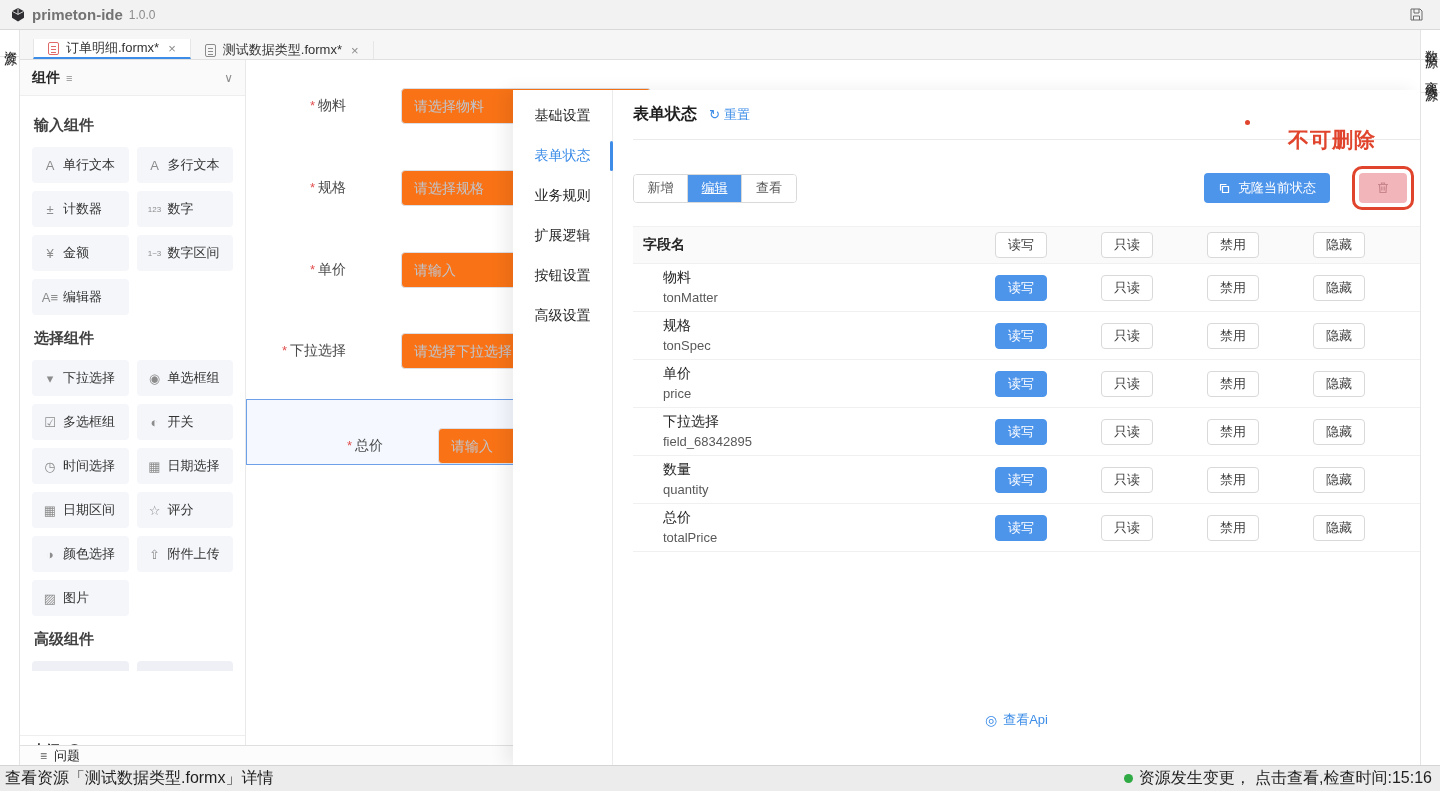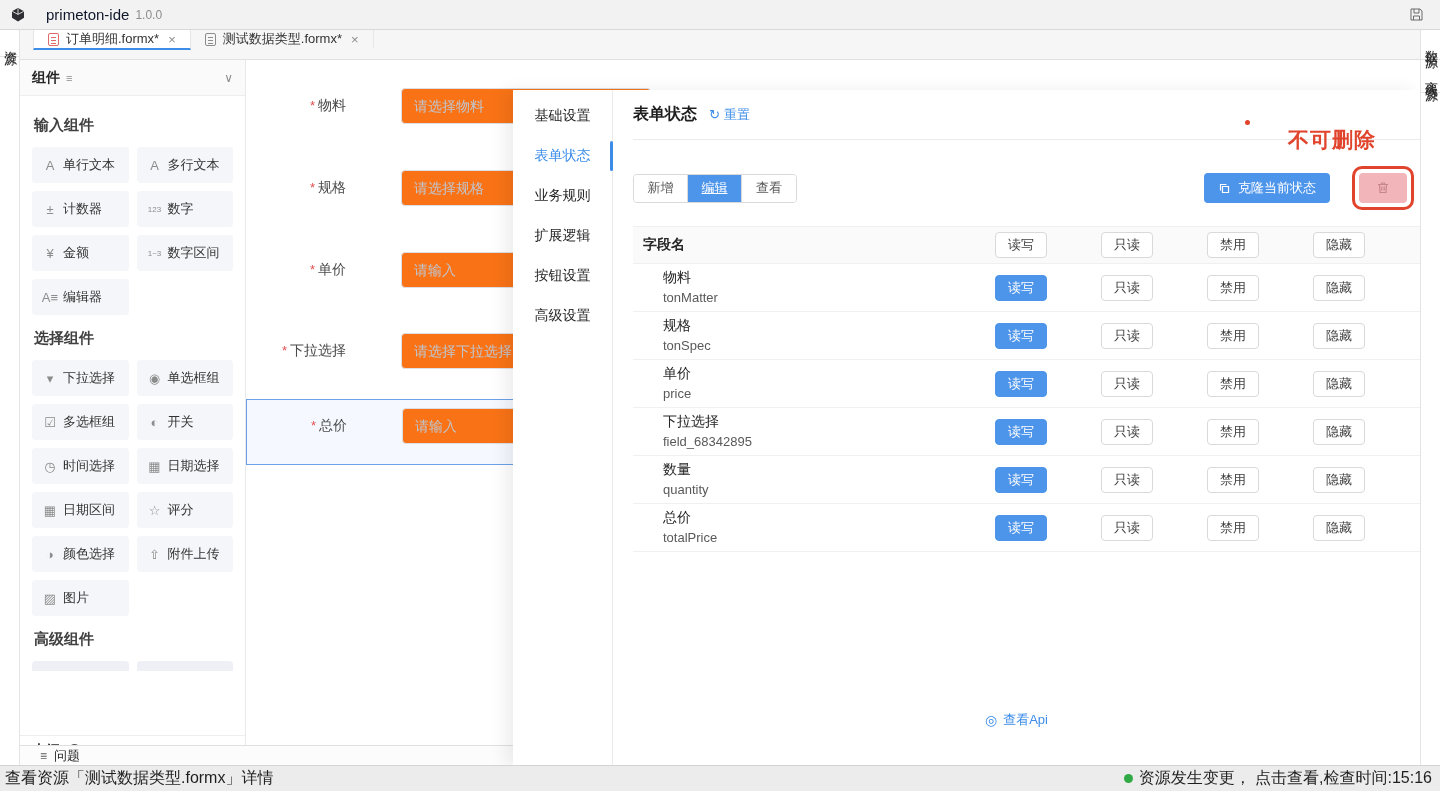--- a/index.html
+++ b/index.html
@@ -2,34 +2,34 @@
 <html><head>
 <meta charset="utf-8">
 <style>
   * { margin:0; padding:0; box-sizing:border-box; }
   html,body { width:1440px; height:791px; }
   body { font-family:"Liberation Sans","DejaVu Sans",sans-serif; color:#262626; background:#fff; overflow:hidden; }
   .app { position:relative; width:1440px; height:791px; background:#fff; }
 
   
   .titlebar { position:absolute; top:0; left:0; right:0; height:30px; background:#f2f2f2; border-bottom:1px solid #d9d9d9; display:flex; align-items:center; padding-left:10px; }
-  .titlebar .appname { font-size:15px; font-weight:normal; color:#0f172a; margin-left:20px; }
+  .titlebar .appname { font-size:15px; font-weight:bold; color:#737373; margin-left:6px; }
   .titlebar .version { font-size:12px; color:#8c8c8c; margin-left:6px; }
   .titlebar .save { margin-left:auto; margin-right:16px; display:flex; }
 
   
   .rail { position:absolute; top:30px; bottom:26px; width:20px; background:#fff; font-size:13px; color:#262626; }
   .rail-left { left:0; border-right:1px solid #e4e4e4; }
   .rail-right { right:0; border-left:1px solid #e4e4e4; }
   .rail .vtxt { writing-mode:vertical-rl; text-orientation:upright; letter-spacing:3px; padding:10px 0 10px 0; width:100%; display:flex; justify-content:center; border-bottom:1px solid #e4e4e4; cursor:pointer; }
 
   
   .workspace { position:absolute; top:30px; left:20px; right:20px; bottom:26px; display:flex; flex-direction:column; }
 
-  .tabbar { height:30px; background:#f6f6f6; border-bottom:1px solid #e0e0e0; display:flex; align-items:flex-start; }
+  .tabbar { height:30px; background:#f6f6f6; border-bottom:1px solid #e0e0e0; display:flex; align-items:flex-end; }
   .tab { display:flex; align-items:center; gap:7px; padding:0 14px; font-size:13px; color:#333; margin-top:0; cursor:pointer; border-right:1px solid #e6e6e6; }
   .tab:first-child { margin-left:13px; border-left:1px solid #e6e6e6; }
   .tab.active { background:#fff; border-bottom:2px solid #3d8de8; }
   .tab .x { color:#8c8c8c; font-size:13px; margin-left:2px; }
   .doc { width:11px; height:13px; border:1px solid currentColor; border-radius:2px; position:relative; flex:none; }
   .doc::before { content:""; position:absolute; left:2px; right:2px; top:3px; height:1px; background:currentColor; box-shadow:0 3px 0 currentColor, 0 6px 0 currentColor; }
   .doc.red { color:#e06a6a; }
   .doc.gray { color:#8c8c8c; }
 
   .subtabbar { height:38px; background:#fff; border-bottom:1px solid #ebebeb; display:flex; align-items:stretch; padding-left:13px; }
@@ -58,21 +58,21 @@
   .cfooter .chev { margin-left:auto; color:#8c8c8c; font-size:13px; }
 
   
   .canvas { position:relative; flex:1; background:#fff; overflow:hidden; }
   .frow { position:absolute; left:0; width:520px; height:36px; display:flex; align-items:center;gap:31px; }
   .flabel { width:112px; text-align:right; padding-right:12px; font-size:14px; color:#4a4a4a; flex:none; white-space:nowrap; }
   .req { color:#e25050; margin-right:3px; font-size:13px; }
   .finput { width:250px; height:36px; border:1px solid #dcdfe6; border-radius:4px; padding:0 12px; font-size:14px; color:#333; background:#f97316; outline:none; font-family:inherit;margin-left:12px; }
   .finput::placeholder { color:#c0c4cc; }
   .fsel { position:absolute; left:0; top:339px; width:520px; height:66px; background:#f5f9ff; border:1px solid #6ca0e8; }
-  .fsel .frow { top:8px; }
+  .fsel .frow { top:28px;padding-left:36px; }
 
   
   .overlay { position:absolute; top:30px; left:493px; right:0; bottom:0; background:#fff; box-shadow:-8px 0 16px rgba(0,0,0,.07); display:flex; z-index:5; }
   .smenu { width:100px; flex:none; border-right:1px solid #ebebeb; padding-top:6px; }
   .smenu-item { height:40px; display:flex; align-items:center; justify-content:center; font-size:14px; color:#262626; cursor:pointer; position:relative; }
   .smenu-item.active { color:#3d8de8; }
   .smenu-item.active::after { content:""; position:absolute; right:-1px; top:5px; bottom:5px; width:3px; background:#3d8de8; border-radius:2px; }
 
   .scontent { flex:1; position:relative; padding:14px 0 0 20px; }
   .sc-titlerow { display:flex; align-items:center; gap:12px; }

